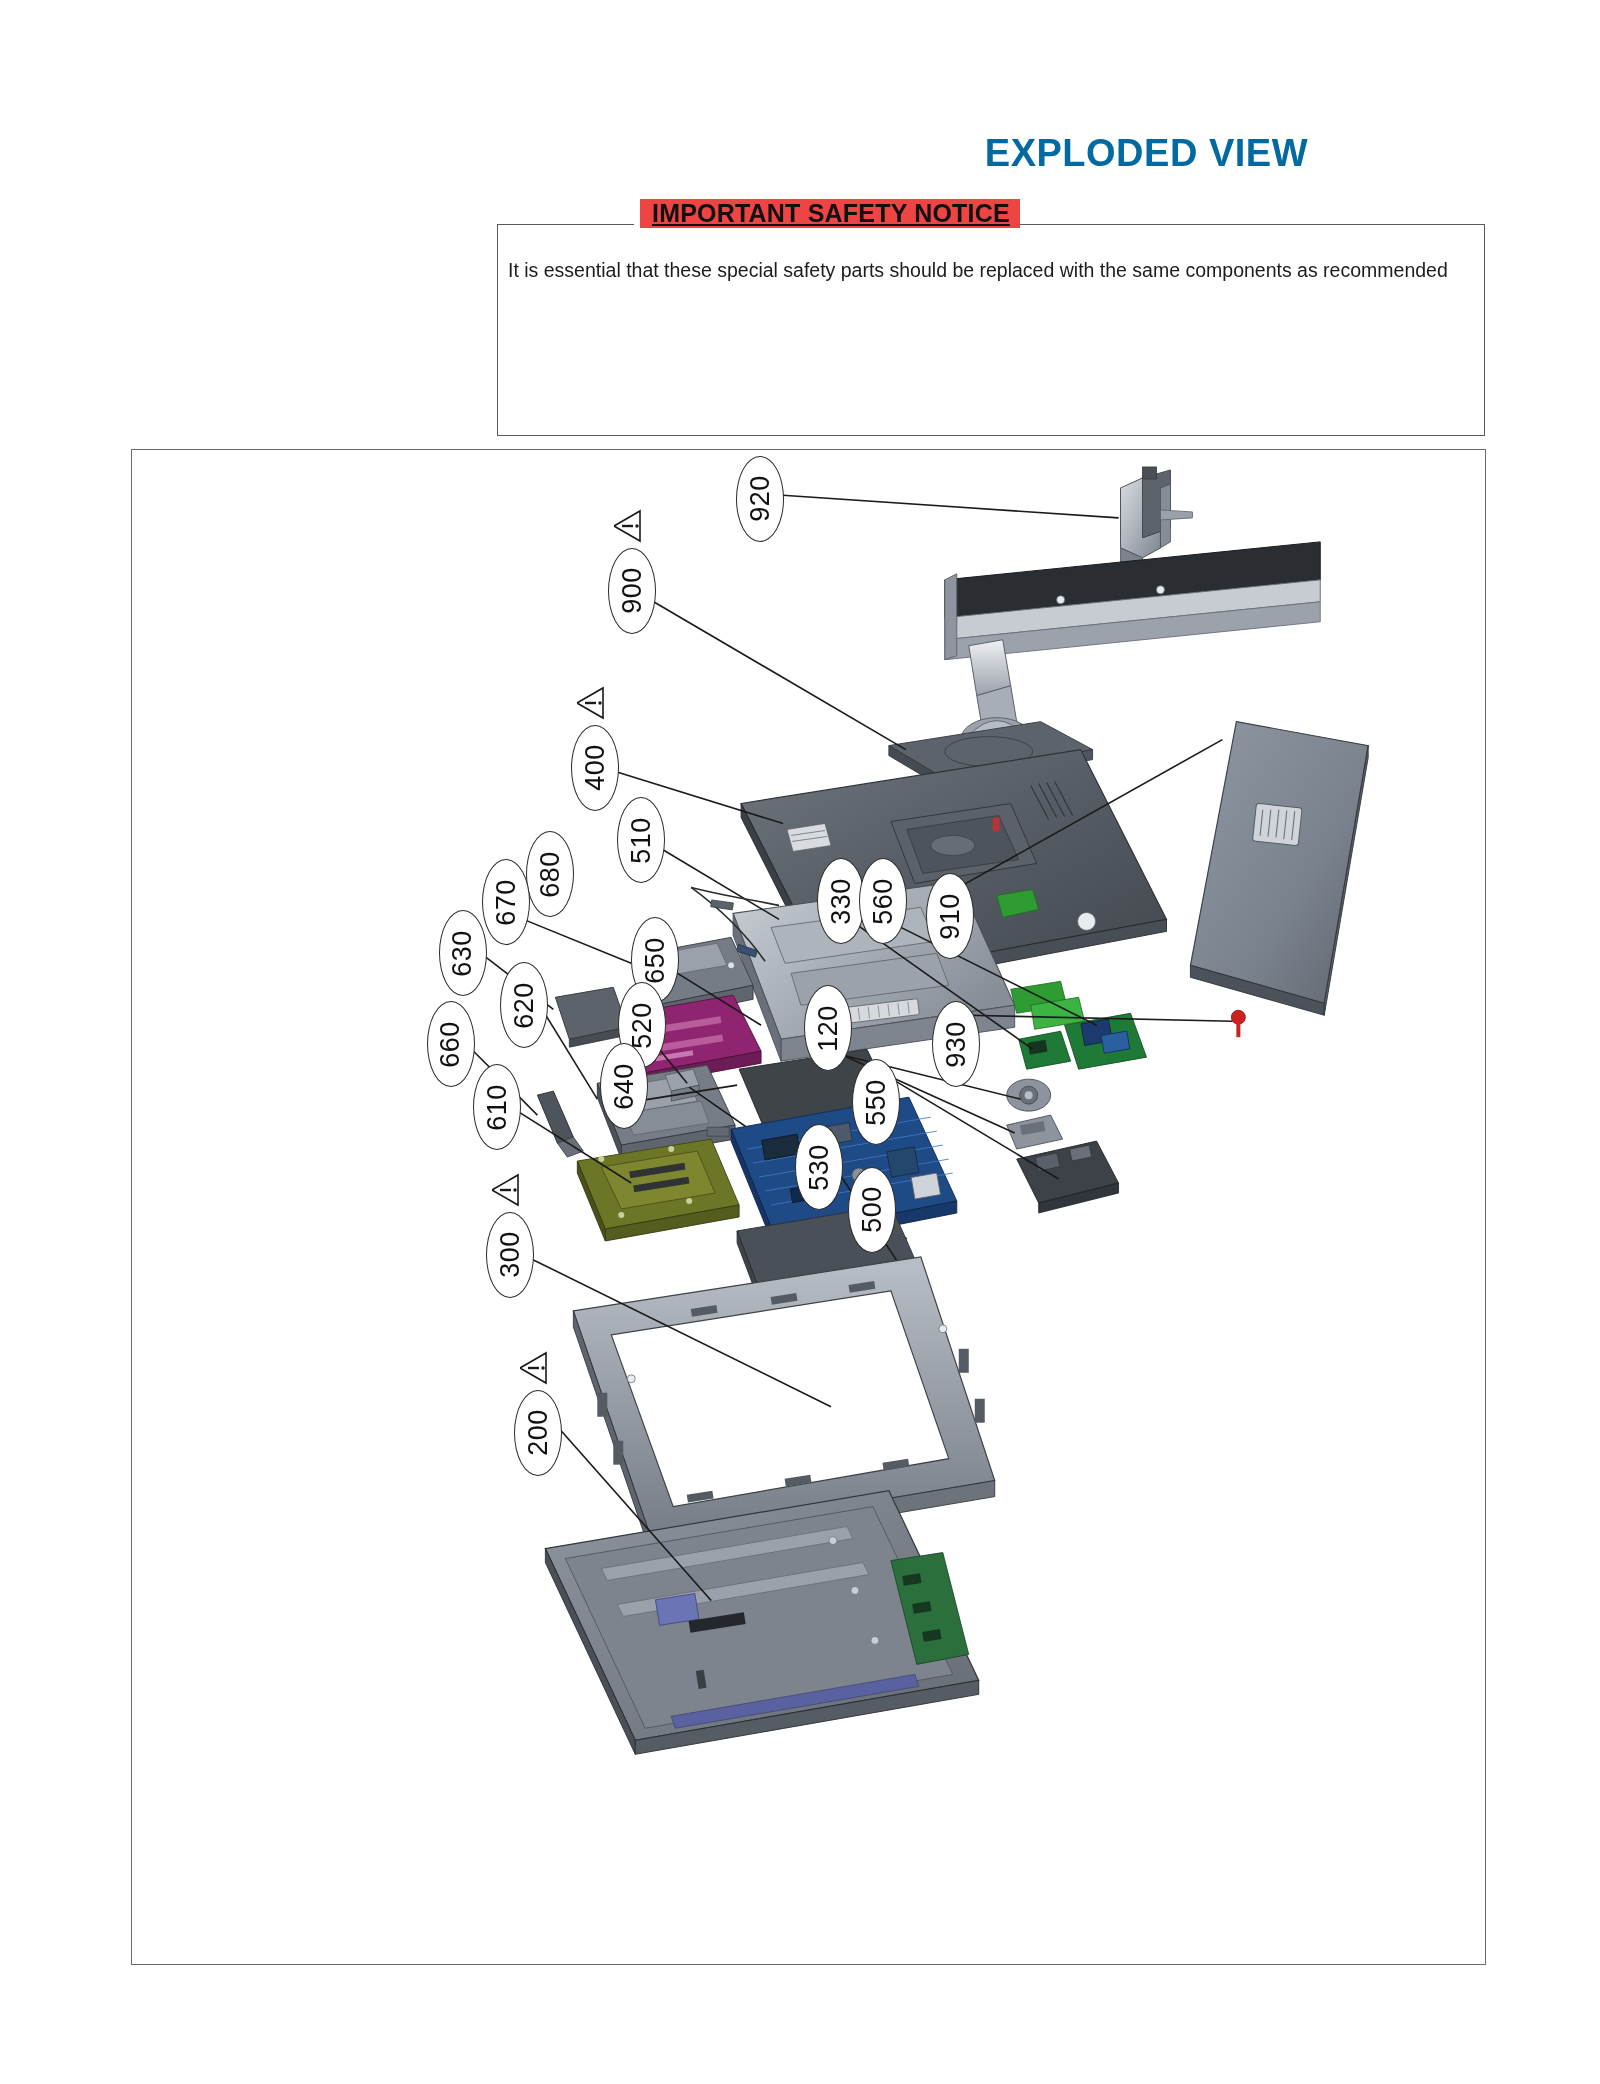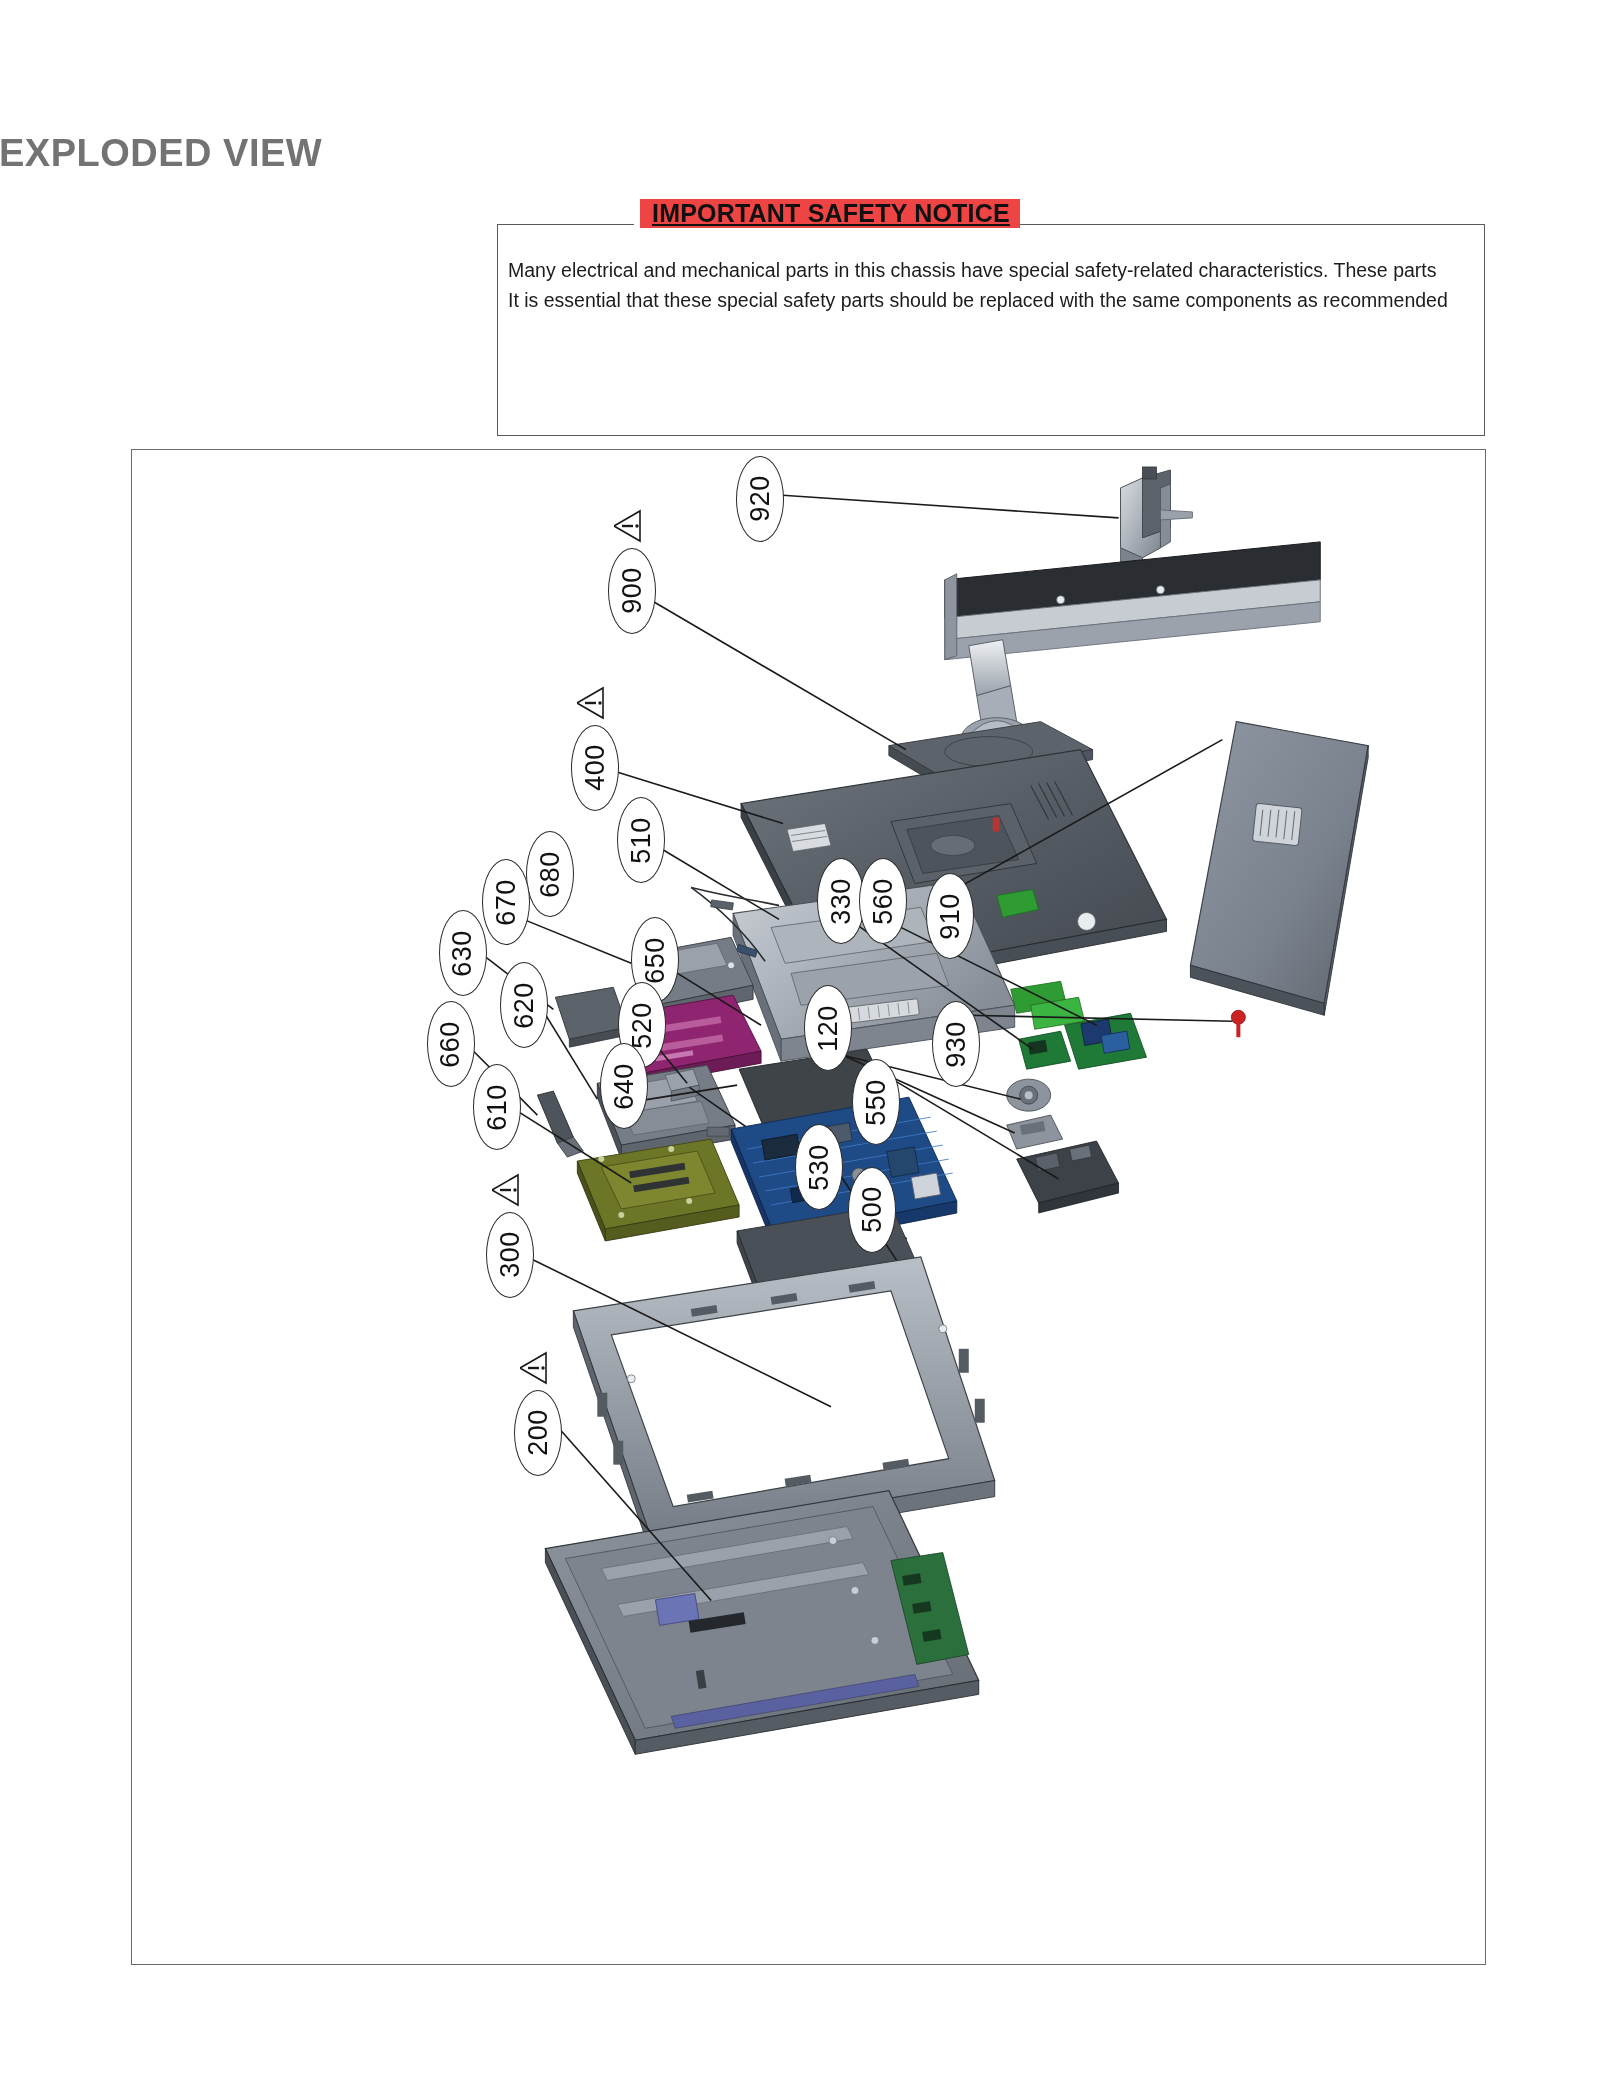--- a/index.html
+++ b/index.html
@@ -15,25 +15,25 @@
     position: relative;
     overflow: hidden;
   }
 
   
   .page-title {
     position: absolute;
     left: 0;
     top: 132px;
     width: 1309px;
-    text-align: left;
+    text-align: right;
     font-size: 38px;
     font-weight: bold;
     letter-spacing: 0.5px;
-    color: #737373;
+    color: #0369a1;
   }
   .page-title-inner {
     display: inline-block;
     transform: translateX(-1px);
   }
 
   
   .notice-box {
     position: absolute;
     left: 497px;
@@ -158,21 +158,20 @@
 
 <div class="page-title">
   <span class="page-title-inner">EXPLODED VIEW</span>
 </div>
 
 <div class="notice-box"></div>
 <div class="legend-gap" style="left:634px; width:268px;"></div>
 <div class="notice-legend">IMPORTANT SAFETY NOTICE</div>
 
 <div class="notice-body">
-  <p class="justified">Many electrical and mechanical parts in this chassis have special safety-related characteristics. These parts</p>
   <p class="justified">It is essential that these special safety parts should be replaced with the same components as recommended</p>
 </div>
 
 <div class="diagram-frame">
   <div class="diagram-canvas">
     <svg viewBox="0 0 1355 1516" preserveAspectRatio="none" aria-hidden="true">
       <defs>
         <linearGradient id="gMetal" x1="0" y1="0" x2="1" y2="1">
           <stop offset="0%" stop-color="#d9dde2"></stop>
           <stop offset="55%" stop-color="#a8aeb6"></stop>

